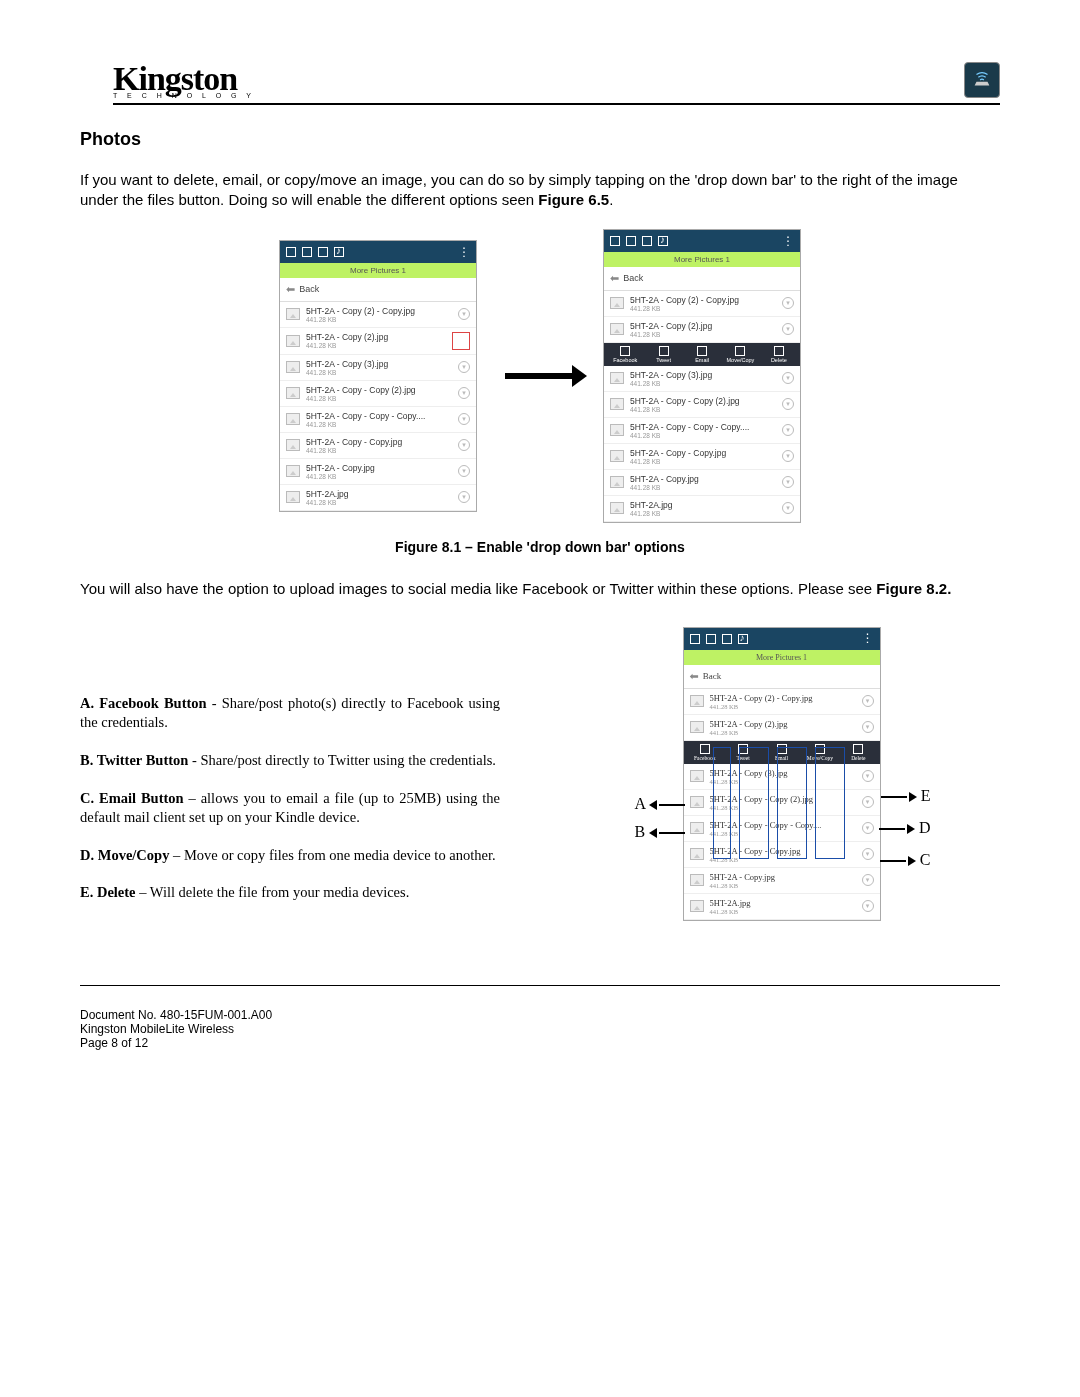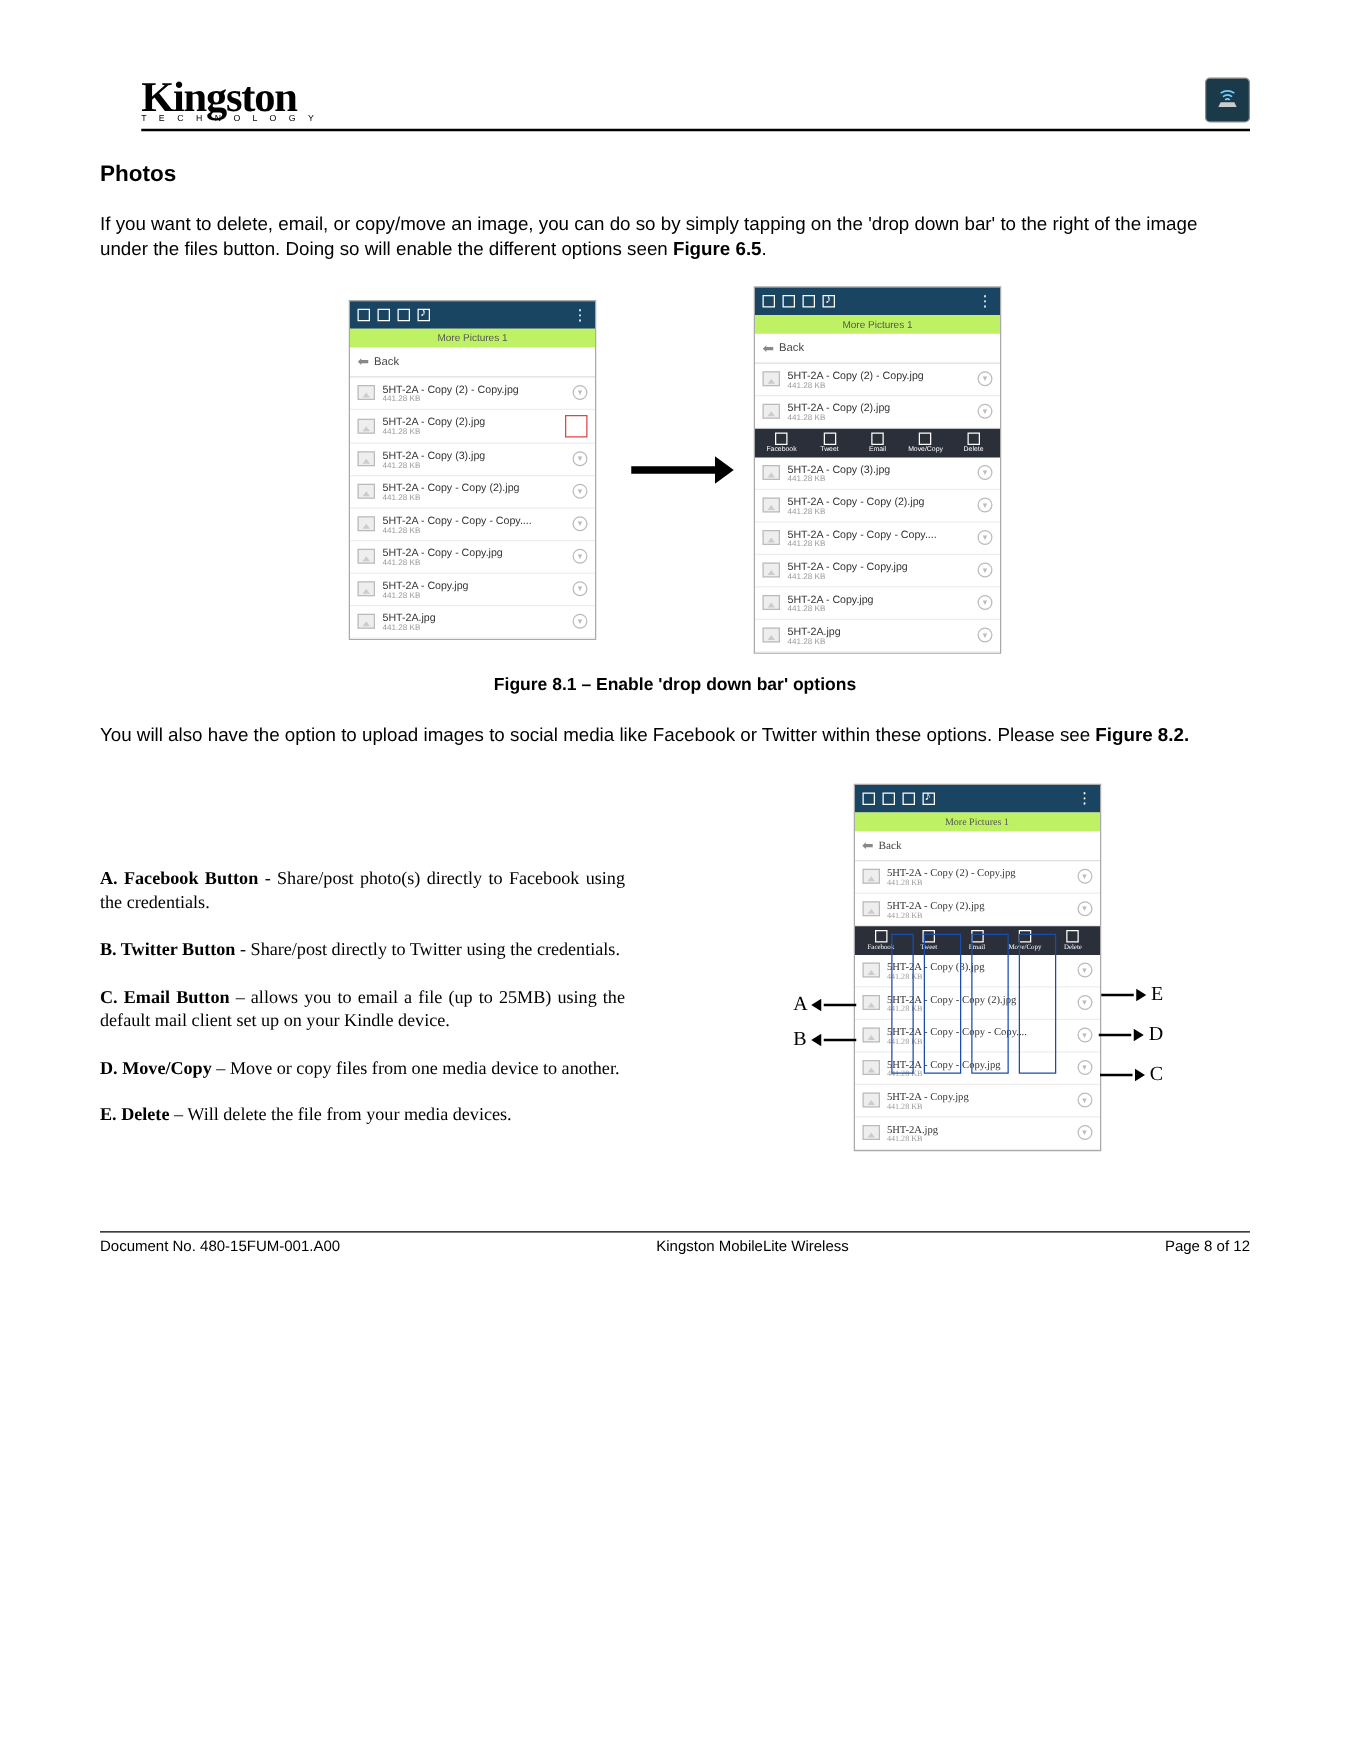--- a/index.html
+++ b/index.html
@@ -41,21 +41,21 @@
   .col-left { flex: 0 0 420px; text-align: justify; }
   .col-left p { margin-bottom: 18px; font-size: 14.5px; line-height: 1.35; }
   .col-right { flex: 1 1 auto; display: flex; justify-content: center; position: relative; }
   .annot-wrap { position: relative; }
   .annot { position: absolute; font-size: 16px; font-weight: normal; }
   .ar-left::before { content: ""; display:inline-block; border-right:8px solid #000; border-top:5px solid transparent; border-bottom:5px solid transparent; margin-right:2px; vertical-align:middle;}
   .ar-left::after { content:""; display:inline-block; width:26px; height:2px; background:#000; vertical-align:middle;}
   .ar-right::before { content:""; display:inline-block; width:26px; height:2px; background:#000; vertical-align:middle;}
   .ar-right::after { content: ""; display:inline-block; border-left:8px solid #000; border-top:5px solid transparent; border-bottom:5px solid transparent; margin-left:2px; vertical-align:middle;}
   .overlay-marks { position: absolute; border: 1.5px solid #1a4da8; }
-  .footer { border-top: 1px solid #000; margin-top: 64px; display: flex; justify-content: space-between; font-size: 12px; padding-top: 4px; }
+  .footer { border-top: 1px solid #000; margin-top: 64px; display: flex; justify-content: space-between; font-size: 12px; padding-top: 22px; flex-direction: column; }
 </style>
 </head>
 <body>
 
 <div class="page">
 
   
   <div class="header-row">
     <div>
       <span class="logo">Kingston</span>

